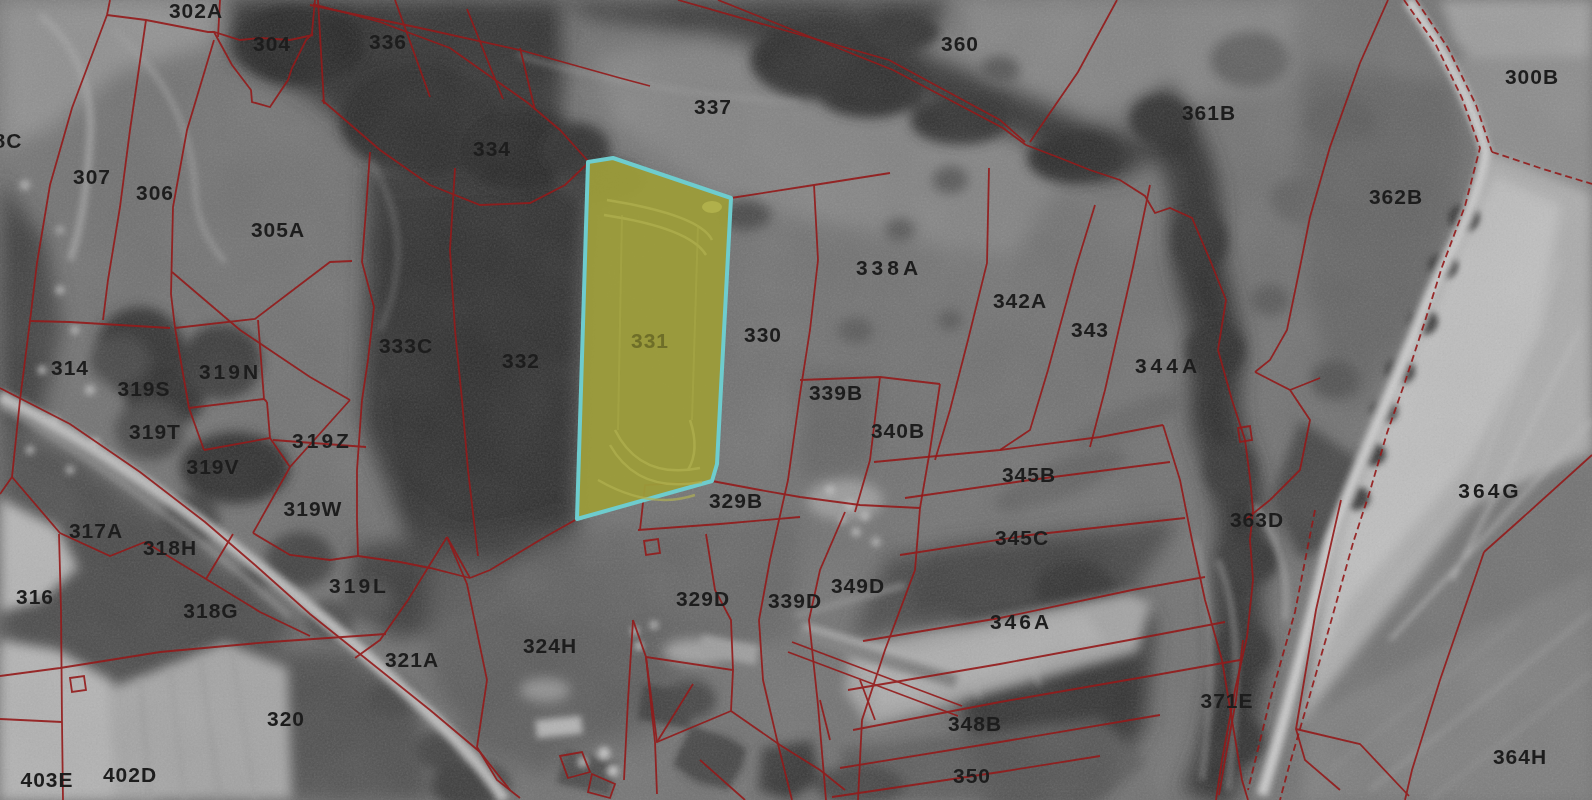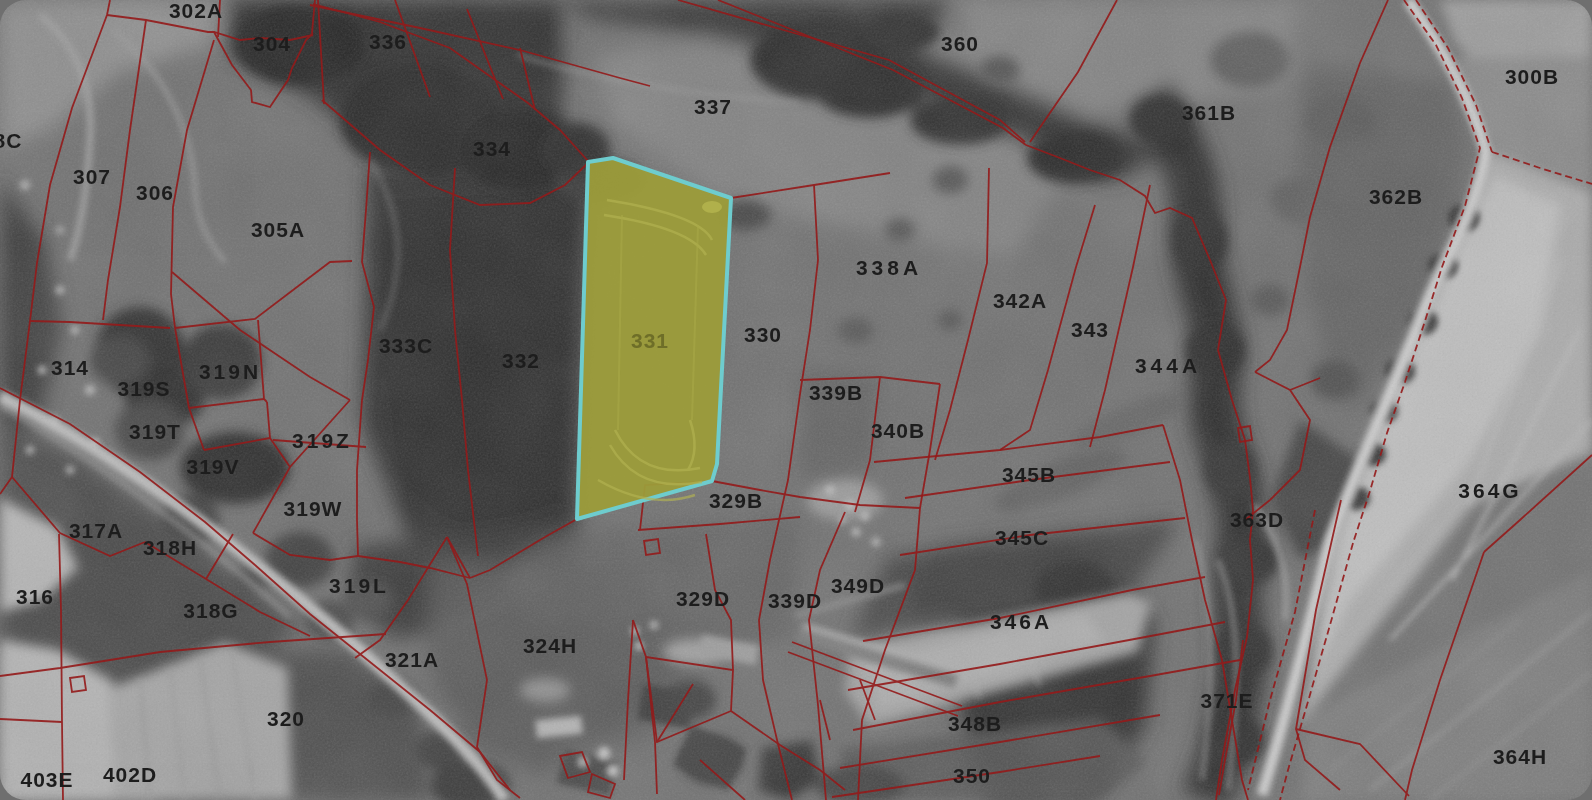--- a/index.html
+++ b/index.html
@@ -1,16 +1,16 @@
 <!DOCTYPE html>
 <html><head>
 <meta charset="utf-8">
 <style>
 html,body{margin:0;padding:0;background:#6f6f6f;}
-#map{position:relative;width:1592px;height:800px;overflow:hidden;font-family:"Liberation Sans",sans-serif;border-radius:26px;}
+#map{position:relative;width:1592px;height:800px;overflow:hidden;font-family:"Liberation Sans",sans-serif;}
 svg{position:absolute;top:0;left:0;display:block;}
 </style>
 </head>
 <body>
 <div id="map">
 <svg width="1592" height="800" viewBox="0 0 1592 800">
 <defs>
 <filter id="b10" x="-30%" y="-30%" width="160%" height="160%">
           <feGaussianBlur stdDeviation="10"></feGaussianBlur>
         </filter>

